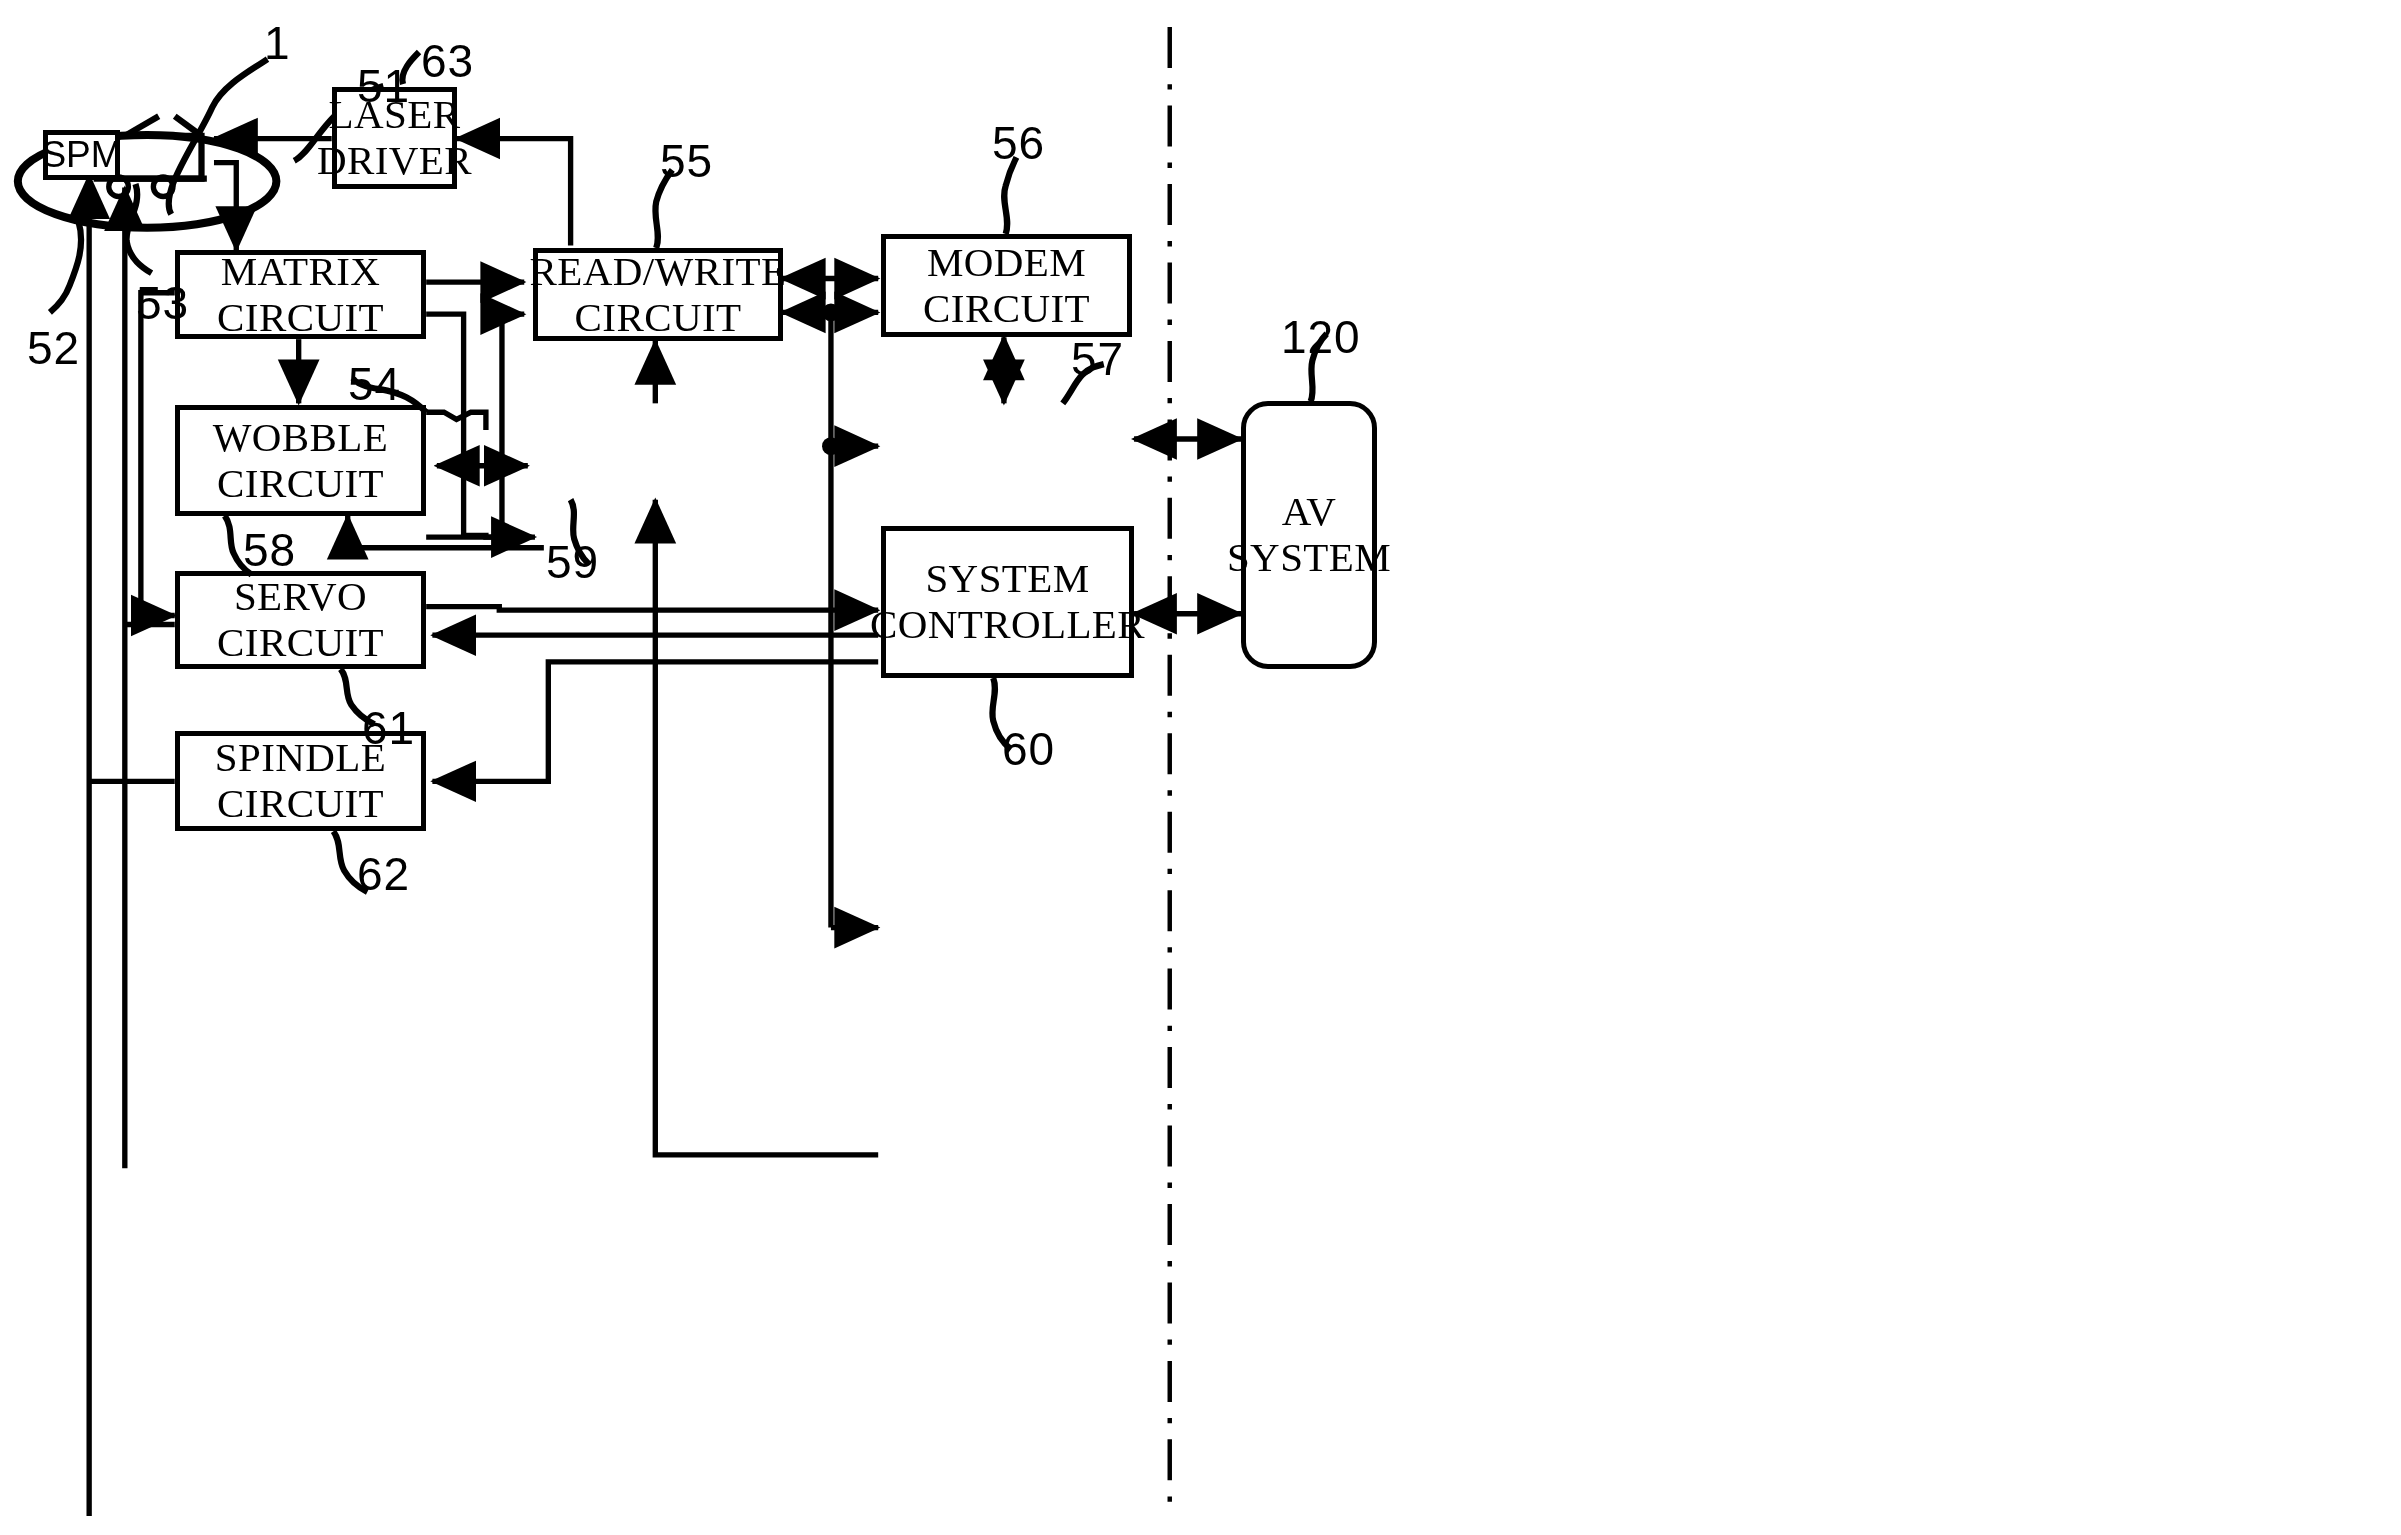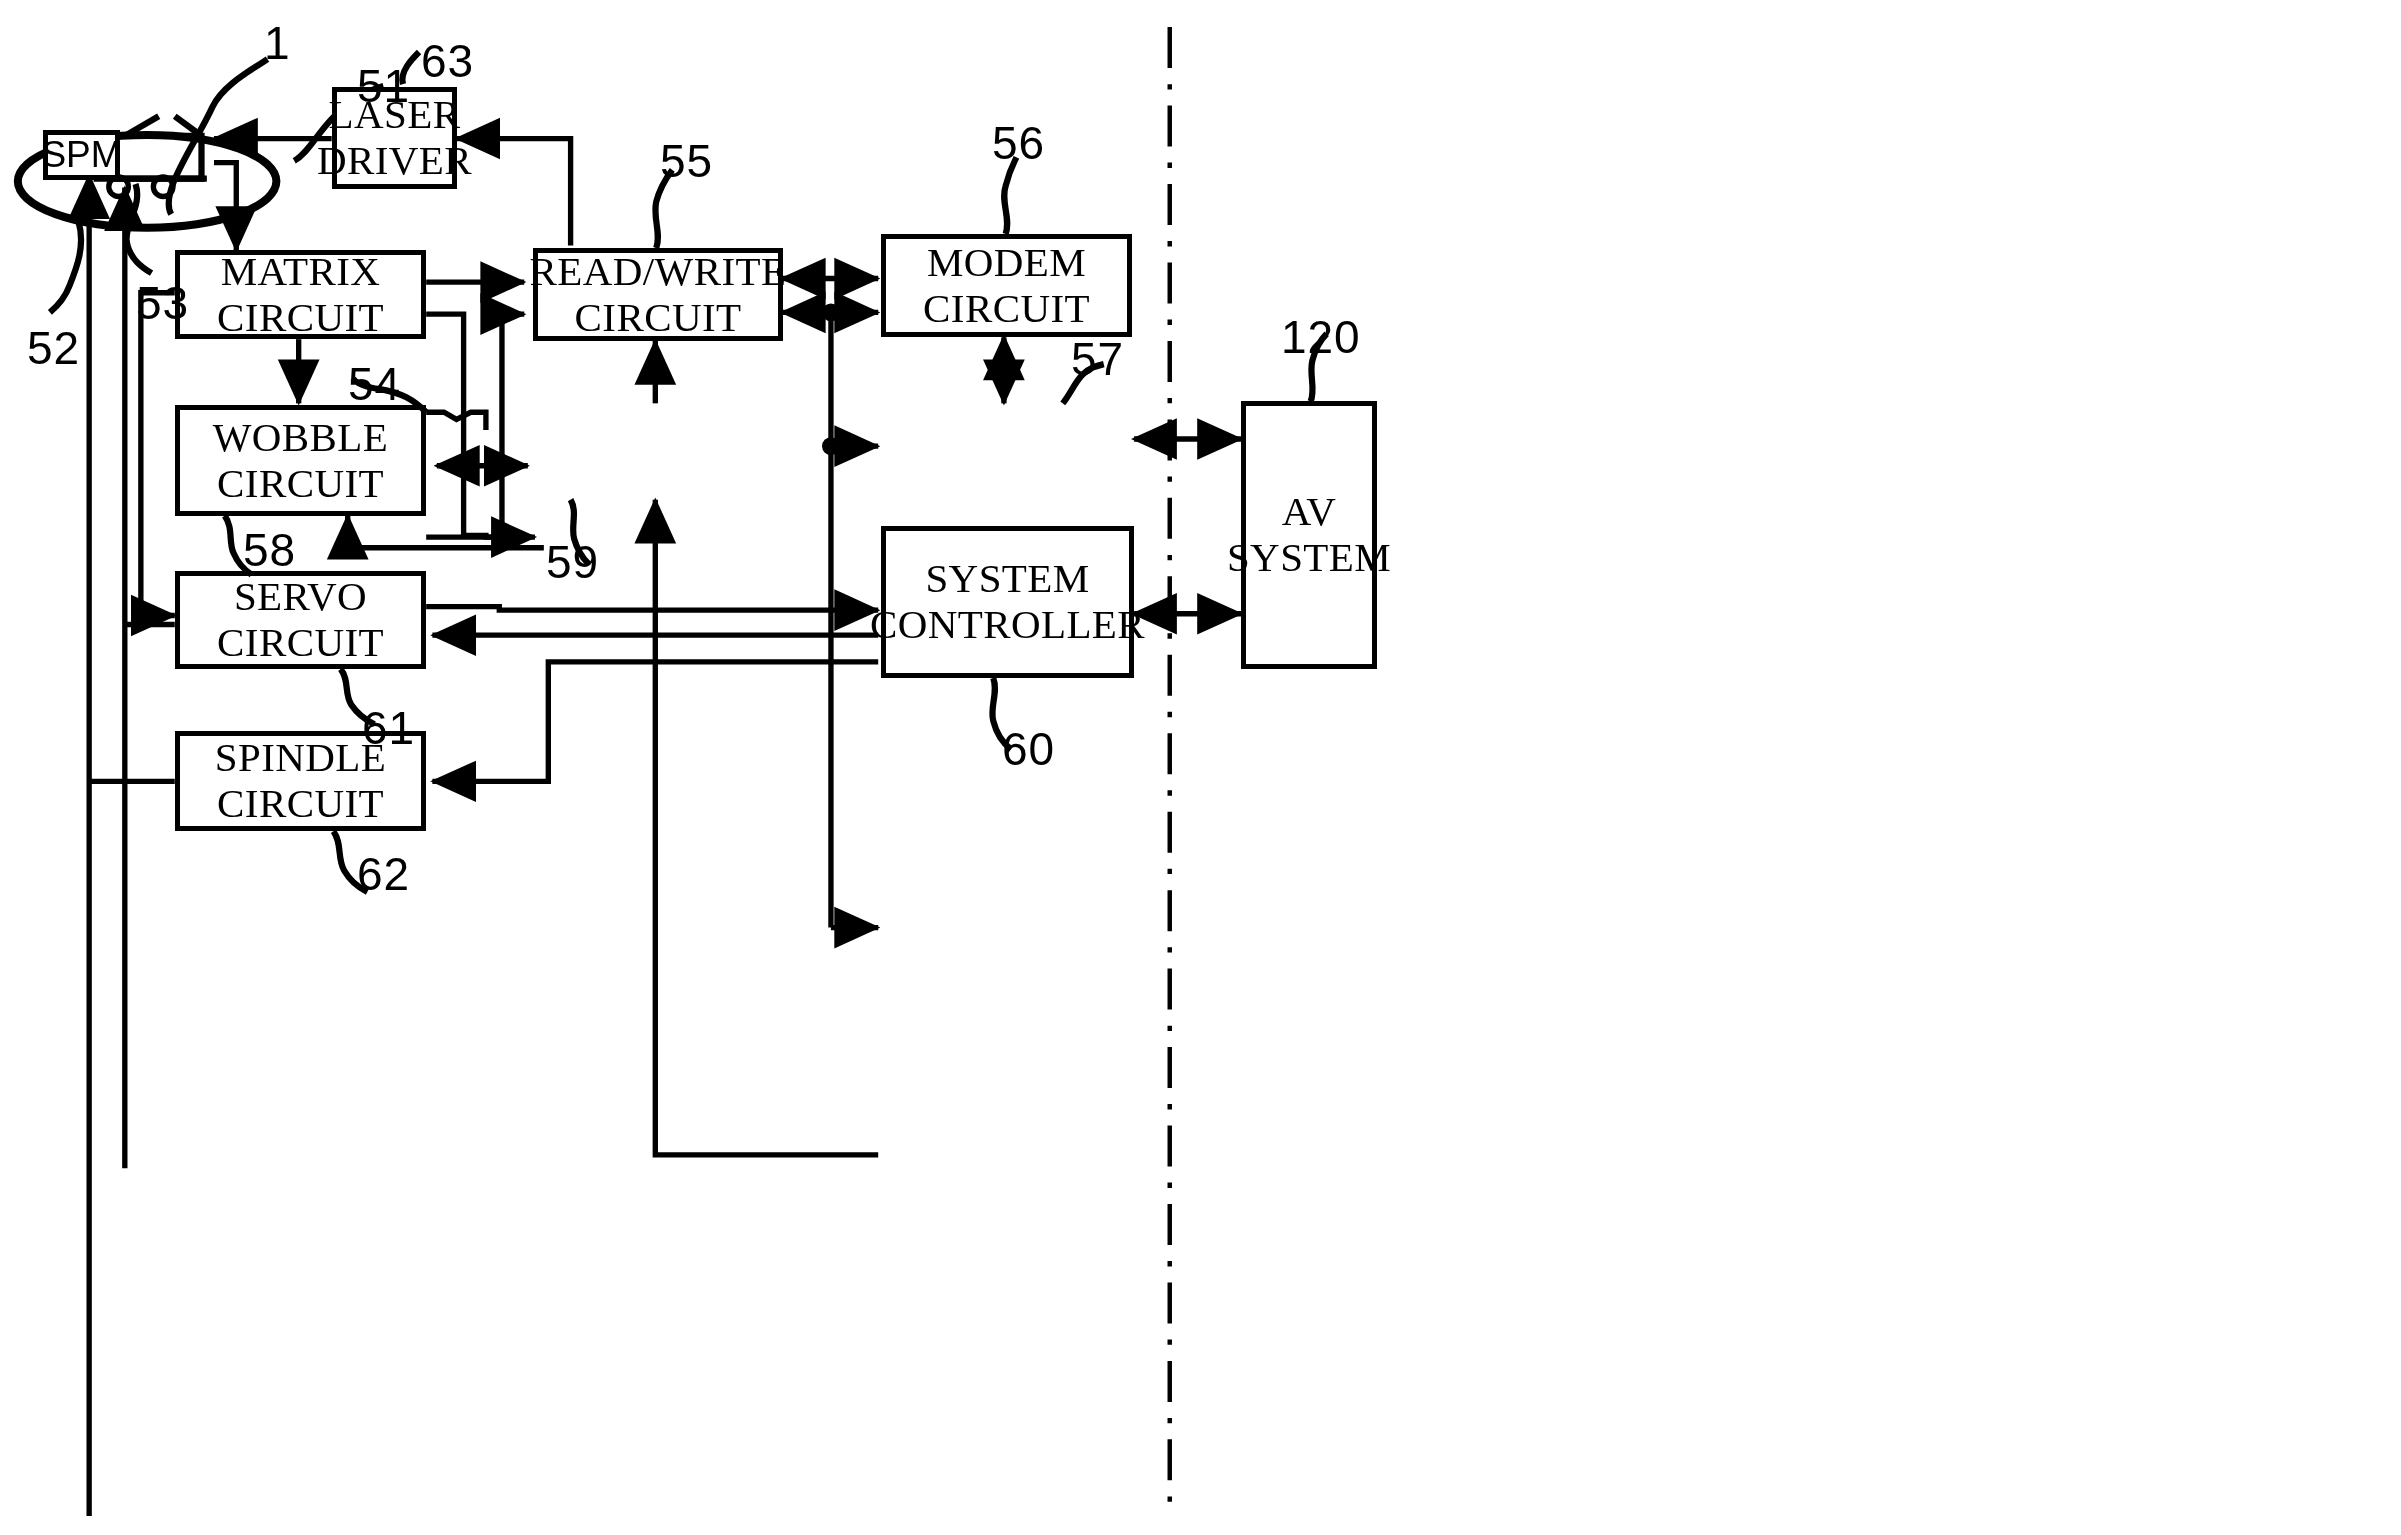--- a/index.html
+++ b/index.html
@@ -176,21 +176,21 @@
   <div class="box f46" style="left:881px;top:526px;width:253px;height:152px;">
     <span class="lbl">SYSTEM
 CONTROLLER</span>
   </div>
 
   <div class="box f46" style="left:175px;top:731px;width:251px;height:100px;">
     <span class="lbl">SPINDLE
 CIRCUIT</span>
   </div>
 
-  <div class="box f46" style="left:1241px;top:401px;width:136px;height:268px;">
+  <div class="box f46" style="left:1241px;top:401px;width:136px;height:268px;border-radius:27px;">
     <span class="lbl">AV
 SYSTEM</span>
   </div>
 
   <div class="refnum" style="left:264px;top:16px;">1</div>
   <div class="refnum" style="left:357px;top:59px;">51</div>
   <div class="refnum" style="left:27px;top:321px;">52</div>
   <div class="refnum" style="left:136px;top:276px;">53</div>
   <div class="refnum" style="left:348px;top:357px;">54</div>
   <div class="refnum" style="left:660px;top:134px;">55</div>

